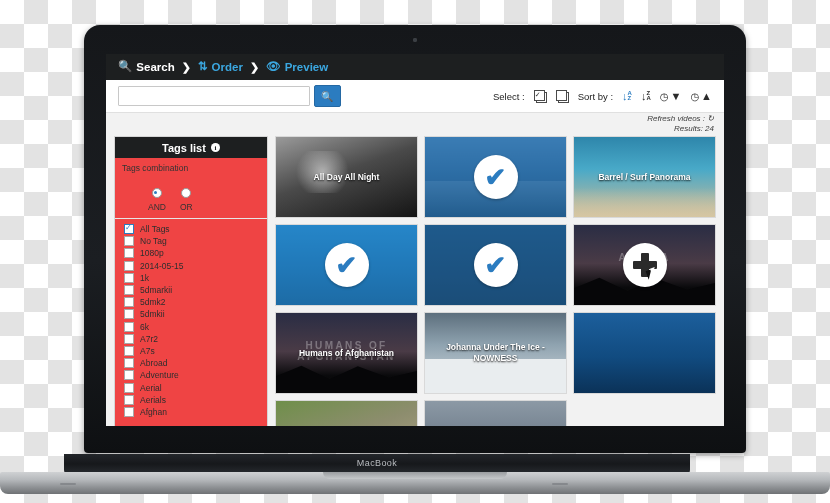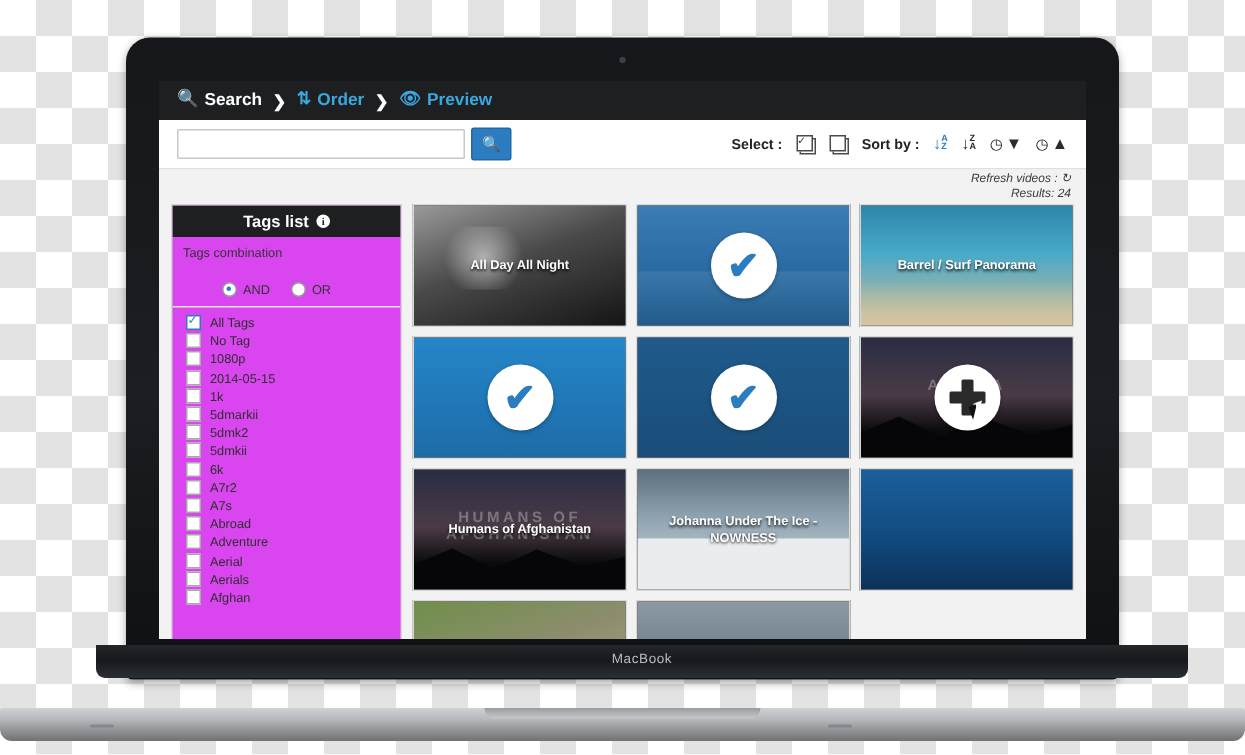--- a/index.html
+++ b/index.html
@@ -28,21 +28,21 @@
   }
   .webcam{
     position:absolute;left:50%;top:13px;width:4px;height:4px;margin-left:-2px;
     border-radius:50%;background:#3a3f45;box-shadow:0 0 1px #555 inset;
   }
   .screen{
     position:absolute;left:22px;top:29px;width:618px;height:372px;
     background:#ffffff;overflow:hidden;
   }
   .chinbar{
-    position:absolute;left:64px;top:430px;width:728px;height:22px;
+    position:absolute;left:64px;top:454px;width:626px;height:22px;
     background:linear-gradient(180deg,#23262a 0%,#16181b 45%,#2b2f34 100%);
     border-radius:0 0 6px 6px;
   }
   .chinbar .mbtxt{
     position:absolute;left:0;right:0;top:4px;text-align:center;
     color:#b9bcc0;font-size:9px;letter-spacing:.4px;
     font-family:"Liberation Sans",sans-serif;
   }
   .base{
     position:absolute;left:0px;top:472px;width:830px;height:22px;
@@ -76,21 +76,21 @@
     width:182px;height:16px;border:1px solid #c8c8c8;background:#fff;
     font-size:10px;padding:1px 4px;color:#333;outline:none;
     font-family:"Liberation Sans",sans-serif;border-radius:1px;
   }
   .searchbtn{
     width:25px;height:20px;background:#2b7cc0;border:1px solid #2468a3;
     margin-left:4px;display:flex;align-items:center;justify-content:center;
     color:#fff;font-size:10px;cursor:pointer;border-radius:2px;
   }
   .tools{margin-left:auto;display:flex;align-items:center;gap:9px;}
-  .tlabel{font-size:9.5px;color:#222;font-weight:bold;}
+  .tlabel{font-size:9.5px;color:#222;font-weight:normal;}
   .sqicon{position:relative;width:13px;height:13px;cursor:pointer;}
   .sqicon i{position:absolute;width:9px;height:9px;border:1.4px solid #4a4a4a;background:#fff;display:block;}
   .sqicon i.b{right:0;bottom:0;}
   .sqicon i.a{left:0;top:0;}
   .sqicon .tick{position:absolute;left:1px;top:0px;font-size:7px;color:#333;line-height:9px;}
   .sicon{display:flex;align-items:center;gap:0px;font-size:11px;cursor:pointer;color:#2b2b2b;}
   .sicon.on{color:#2b7cc0;}
   .az{display:flex;flex-direction:column;font-size:6px;line-height:5px;font-weight:bold;}
   .arrowdn{font-size:11px;}
   .clockgrp{display:flex;align-items:center;gap:2px;font-size:10px;cursor:pointer;color:#2b2b2b;}
@@ -98,34 +98,34 @@
   .statusbar{
     height:22px;background:#f2f2f2;position:relative;
     font-size:8px;font-style:italic;color:#3c3c3c;text-align:right;
     padding:1px 10px 0 0;
   }
   .statusbar div{line-height:10px;}
 
   .body{display:flex;height:292px;background:#f2f2f2;padding:0 8px;gap:7px;}
 
   
-  .sidebar{width:152px;background:#d946ef;border:1px solid #d5d5d5;display:flex;flex-direction:column;overflow:hidden;}
+  .sidebar{width:152px;background:#ef4444;border:1px solid #d5d5d5;display:flex;flex-direction:column;overflow:hidden;}
   .sidehead{
     height:21px;background:#1d1f20;color:#fff;display:flex;align-items:center;
     justify-content:center;gap:5px;font-size:11px;font-weight:bold;
   }
   .infoico{
     width:9px;height:9px;border-radius:50%;background:#fff;color:#1d1f20;
     font-size:7px;font-weight:bold;display:flex;align-items:center;justify-content:center;
     font-family:"Liberation Serif",serif;
   }
   .combo{padding:5px 7px 2px 7px;}
   .combo .lbl{font-size:8.5px;color:#333;margin-bottom:15px;}
   .radios{display:flex;gap:14px;padding-left:26px;}
-  .radio{display:flex;gap:4px;font-size:8.5px;color:#333;cursor:pointer;}
+  .radio{display:flex;align-items:center;gap:4px;font-size:8.5px;color:#333;cursor:pointer;flex-direction:column;}
   .rdot{width:8px;height:8px;border-radius:50%;border:1px solid #9a9a9a;background:#fff;position:relative;}
   .rdot.sel:after{content:"";position:absolute;left:1.5px;top:1.5px;width:3px;height:3px;border-radius:50%;background:#2b7cc0;}
   .taglist{flex:1;overflow:hidden;padding:4px 0 0 0;border-top:1px solid #e6e6e6;margin-top:4px;}
   .tagrow{display:flex;align-items:center;gap:6px;padding:1.1px 0 1.1px 9px;font-size:8.5px;color:#2e2e2e;cursor:pointer;}
   .cbx{width:8px;height:8px;border:1px solid #a8a8a8;background:#fff;position:relative;flex:0 0 auto;}
   .cbx.on{border-color:#2b7cc0;}
   .cbx.on:after{content:"\2713";position:absolute;left:0px;top:-2px;font-size:8px;color:#2b7cc0;line-height:10px;}
 
   
   .grid{flex:1;display:flex;flex-wrap:wrap;gap:6px;align-content:flex-start;overflow:hidden;}

